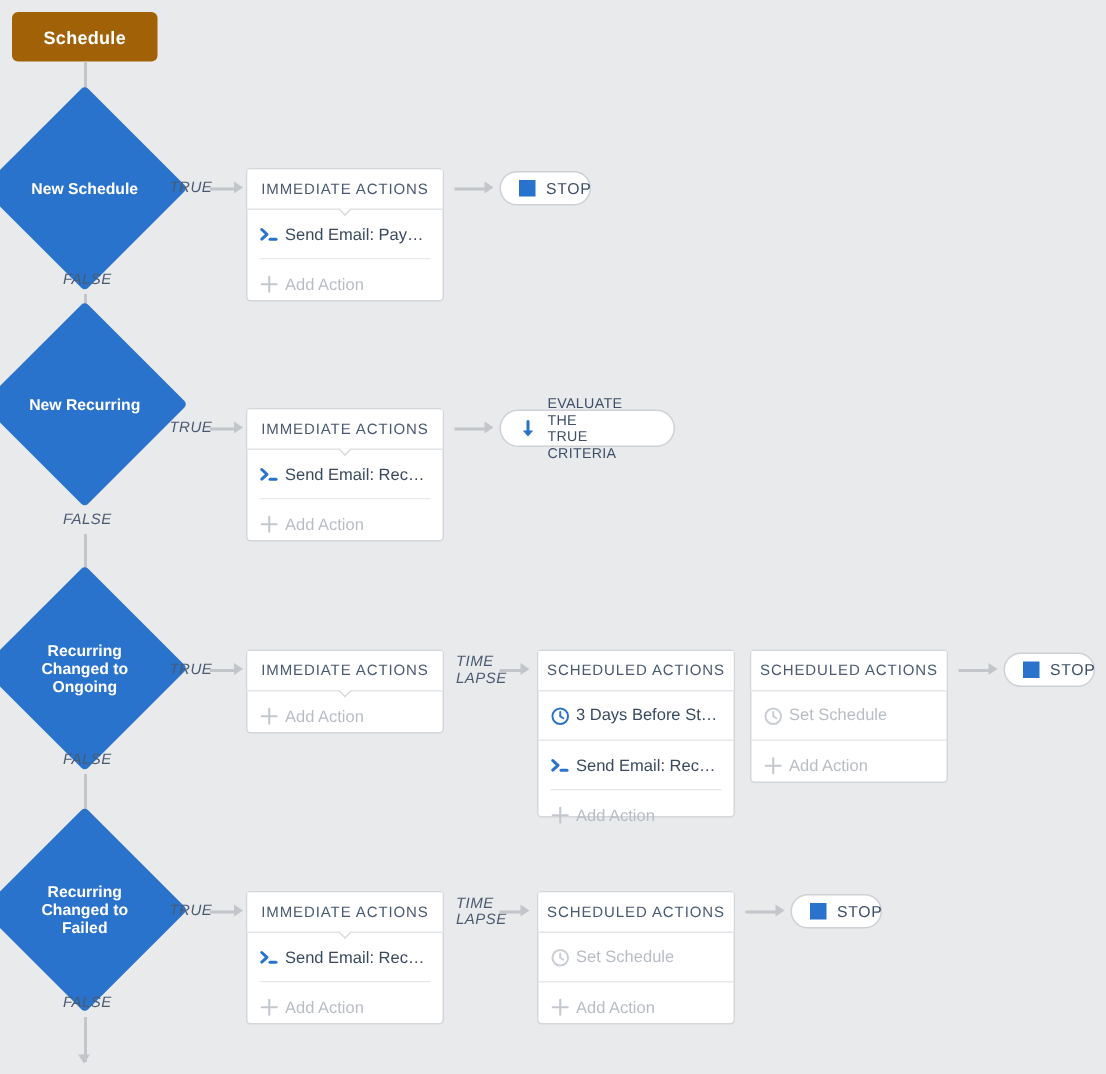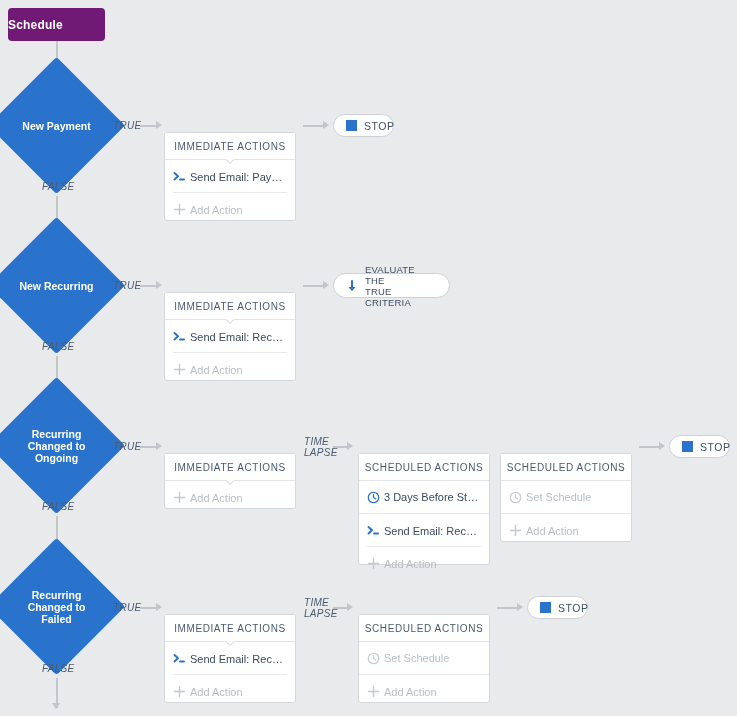--- a/index.html
+++ b/index.html
@@ -7,24 +7,24 @@
     width: 737px; height: 716px;
     background: #e8eaec;
     font-family: "Liberation Sans", sans-serif;
     overflow: hidden;
   }
   #canvas { position: relative; width: 737px; height: 716px; }
 
   
   .start-node {
     position: absolute;
-    background: #701a75;
+    background: #a16207;
     color: #ffffff;
     border-radius: 4px;
-    display: flex; align-items: center; 
+    display: flex; align-items: center; justify-content: center;
     font-size: 12px; font-weight: bold;
     letter-spacing: .2px;
   }
 
   
   .diamond-wrap { position: absolute; }
   .diamond {
     position: absolute; inset: 0;
     background: #2a73cc;
     transform: rotate(45deg);
@@ -37,21 +37,20 @@
     text-align: center; line-height: 12px; padding: 0 6px;
     white-space: pre-line;
   }
 
   
   .card {
     position: absolute;
     background: #ffffff;
     border: 1px solid #d4d7da;
     border-radius: 3px;
-    margin-top: 20px;
   }
   .card-header {
     height: 27px;
     display: flex; align-items: center; justify-content: center;
     font-size: 10px; color: #4a5a70; letter-spacing: .6px;
     border-bottom: 1px solid #e2e4e7;
     background: #fff;
     position: relative;
   }
   .notch {
@@ -127,21 +126,21 @@
 <div id="canvas">
 
   <div class="start-node" style="left:8px; top:8px; width:97px; height:33px;">
     <span>Schedule</span>
   </div>
   <div class="conn conn-v" style="left:56px; top:41px; height:42px;"></div>
   <div class="arrow-down" style="left:52px; top:77px;"></div>
 
   <div class="diamond-wrap" style="left:8px; top:77px; width:97px; height:97px;">
     <div class="diamond"></div>
-    <div class="diamond-label">New Payment</div>
+    <div class="diamond-label">New Schedule</div>
   </div>
   <div class="edge-label" style="left:113px; top:120px;">TRUE</div>
   <div class="conn conn-h" style="left:140px; top:125px; width:18px;"></div>
   <div class="arrow-right" style="left:156px; top:121px;"></div>
   <div class="edge-label" style="left:42px; top:181px;">FALSE</div>
   <div class="conn conn-v" style="left:56px; top:196px; height:45px;"></div>
   <div class="arrow-down" style="left:52px; top:236px;"></div>
 
   <div class="card" style="left:164px; top:112px; width:132px; height:89px;">
     <div class="card-header">
@@ -167,21 +166,21 @@
     </div>
   </div>
 
   <div class="conn conn-h" style="left:303px; top:125px; width:22px;"></div>
   <div class="arrow-right" style="left:323px; top:121px;"></div>
   <div class="pill pill-stop" style="left:333px; top:114px; width:61px; height:23px;">
     <span class="stop-square"></span>
     <span>STOP</span>
   </div>
 
-  <div class="diamond-wrap" style="left:8px; top:237px; width:97px; height:97px;">
+  <div class="diamond-wrap" style="left:8px; top:221px; width:97px; height:97px;">
     <div class="diamond"></div>
     <div class="diamond-label">New Recurring</div>
   </div>
   <div class="edge-label" style="left:113px; top:280px;">TRUE</div>
   <div class="conn conn-h" style="left:140px; top:285px; width:18px;"></div>
   <div class="arrow-right" style="left:156px; top:281px;"></div>
   <div class="edge-label" style="left:42px; top:341px;">FALSE</div>
   <div class="conn conn-v" style="left:56px; top:356px; height:45px;"></div>
   <div class="arrow-down" style="left:52px; top:396px;"></div>
 

